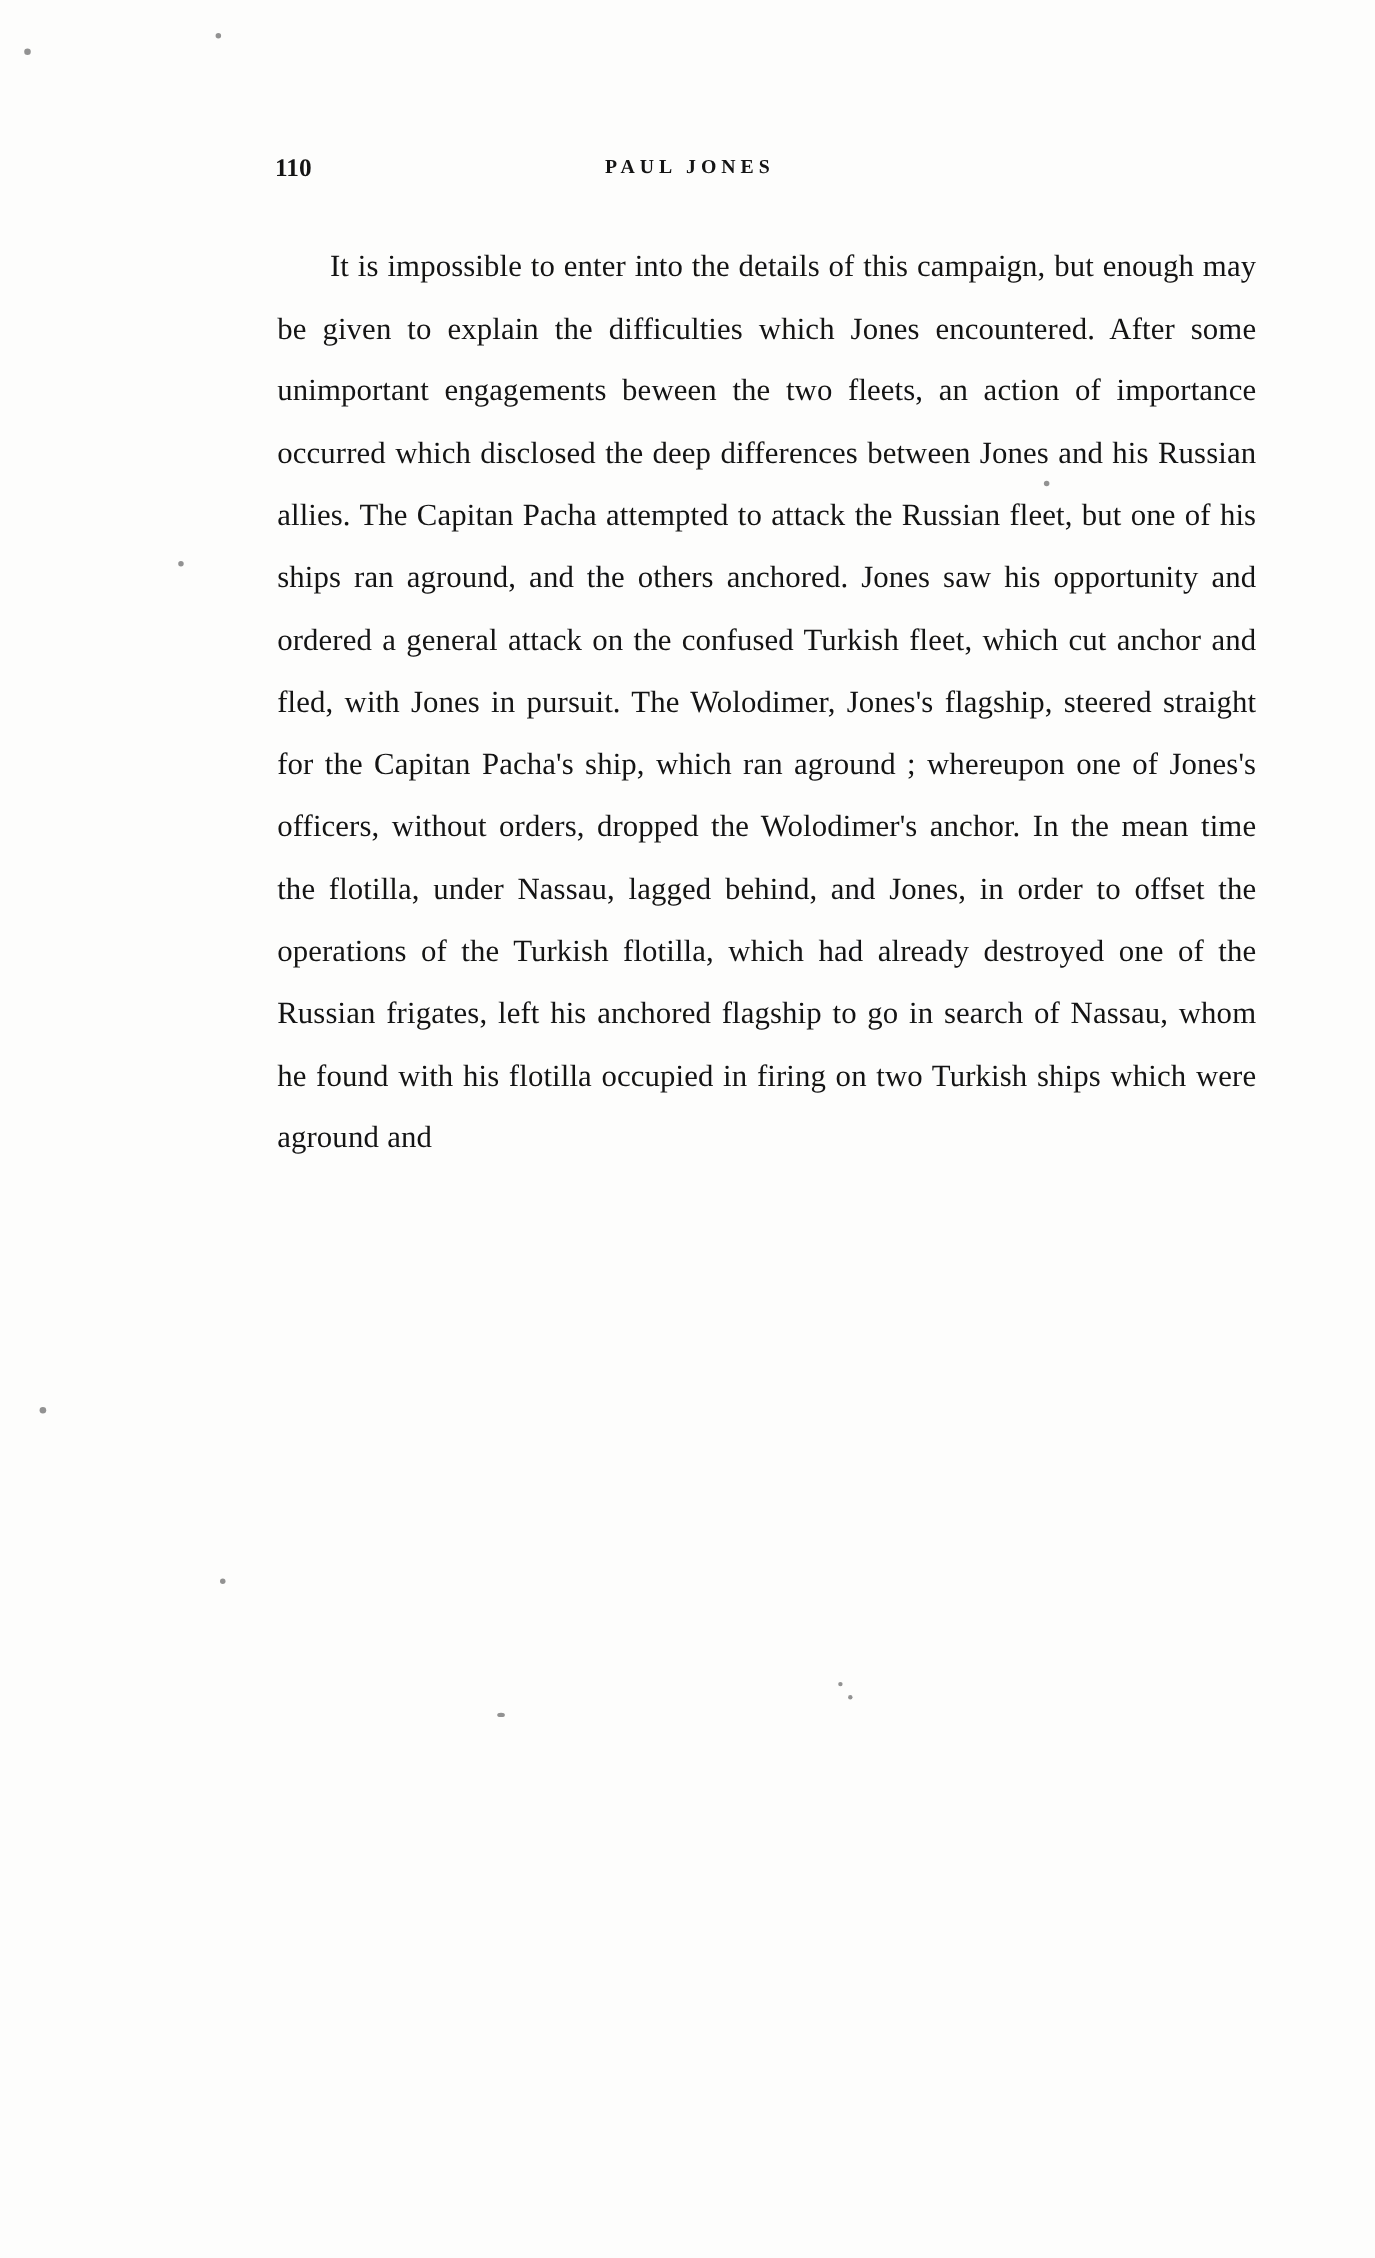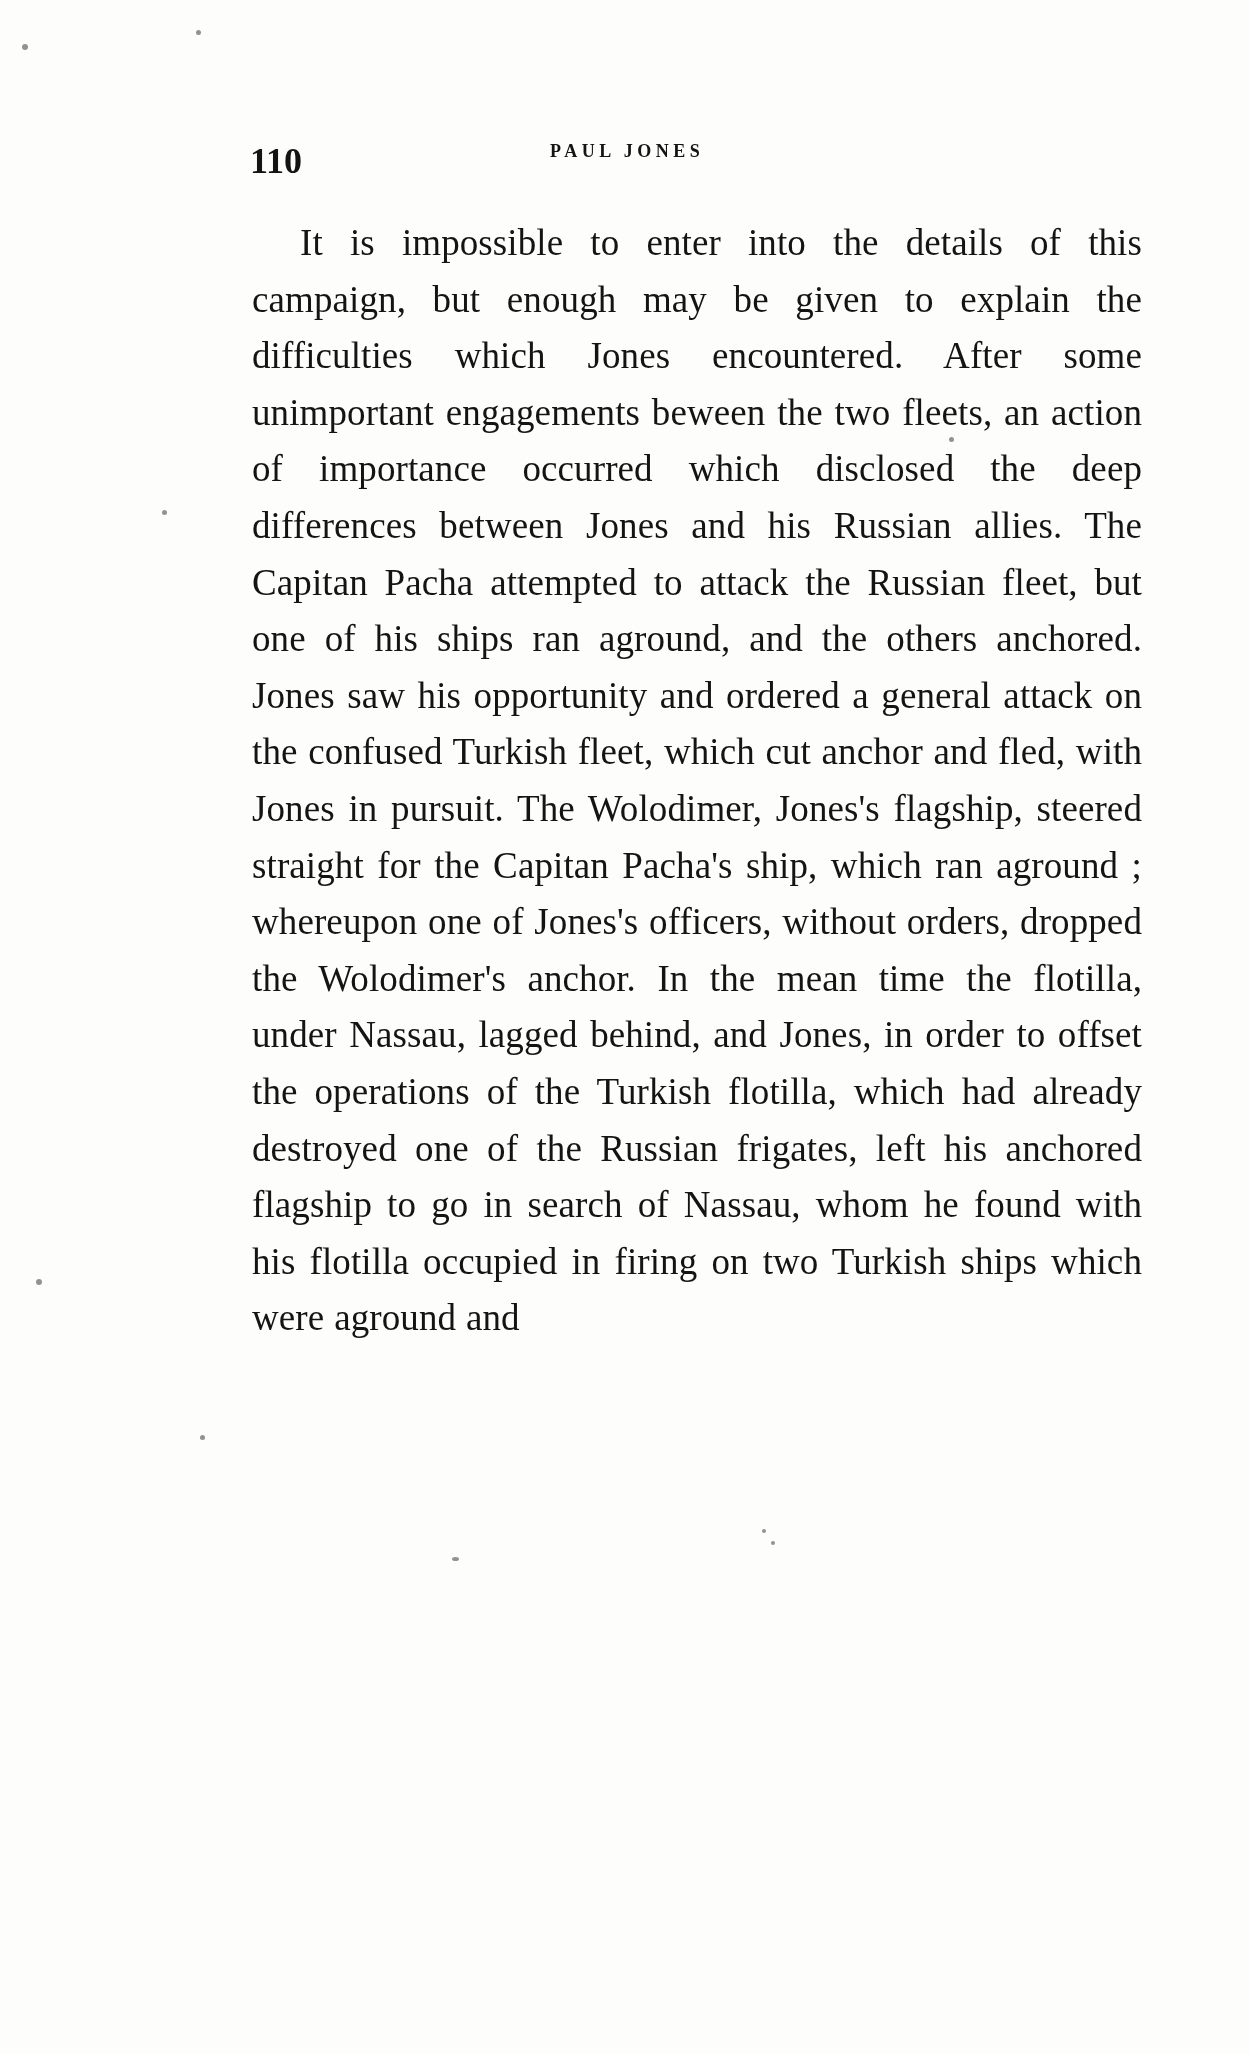--- a/index.html
+++ b/index.html
@@ -39,21 +39,21 @@
     top: 140px;
     width: 880px;
     height: 40px;
   }
   .folio {
     position: absolute;
     left: 0;
     top: 0;
     font-family: "Liberation Serif", serif;
     font-weight: bold;
-    font-size: 36px;
+    font-size: 23px;
     letter-spacing: 0px;
     color: #141414;
   }
   .running-head {
     position: absolute;
     left: 300px;
     top: 1px;
     font-family: "Liberation Serif", serif;
     font-weight: bold;
     font-size: 18px;
@@ -61,21 +61,21 @@
     color: #141414;
     white-space: nowrap;
   }
 
   .body-text {
     position: absolute;
     left: 252px;
     top: 215px;
     width: 890px;
     font-family: "Liberation Serif", serif;
-    font-size: 37px;
+    font-size: 28px;
     line-height: 56.6px;
     color: #141414;
     text-align: justify;
     text-indent: 48px;
     font-weight: 500;
     letter-spacing: 0.1px;
     word-spacing: 0.5px;
   }
 </style>
 </head>

